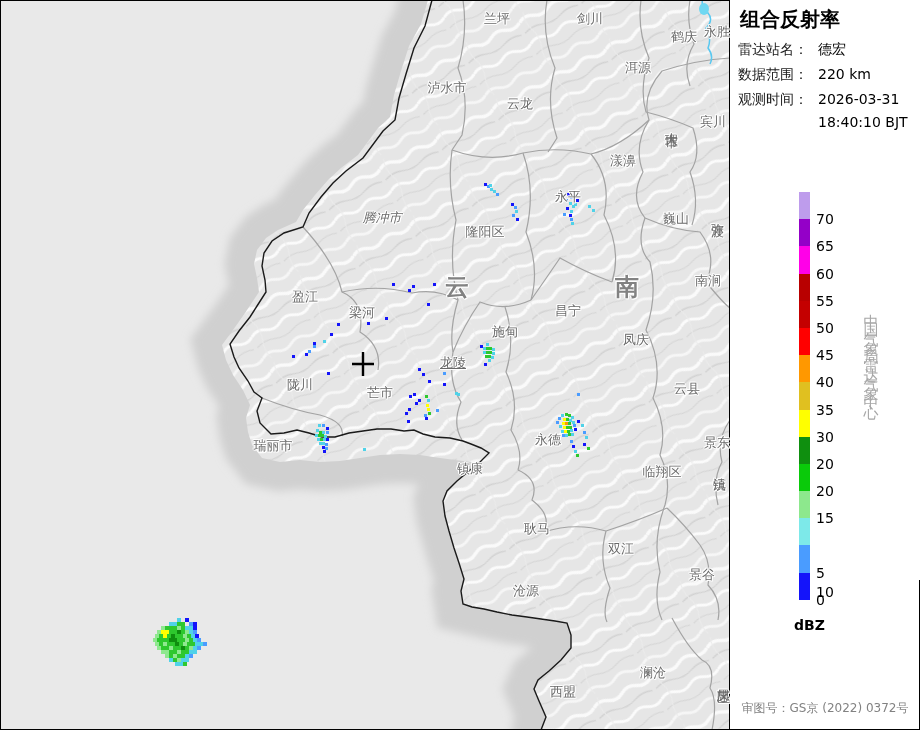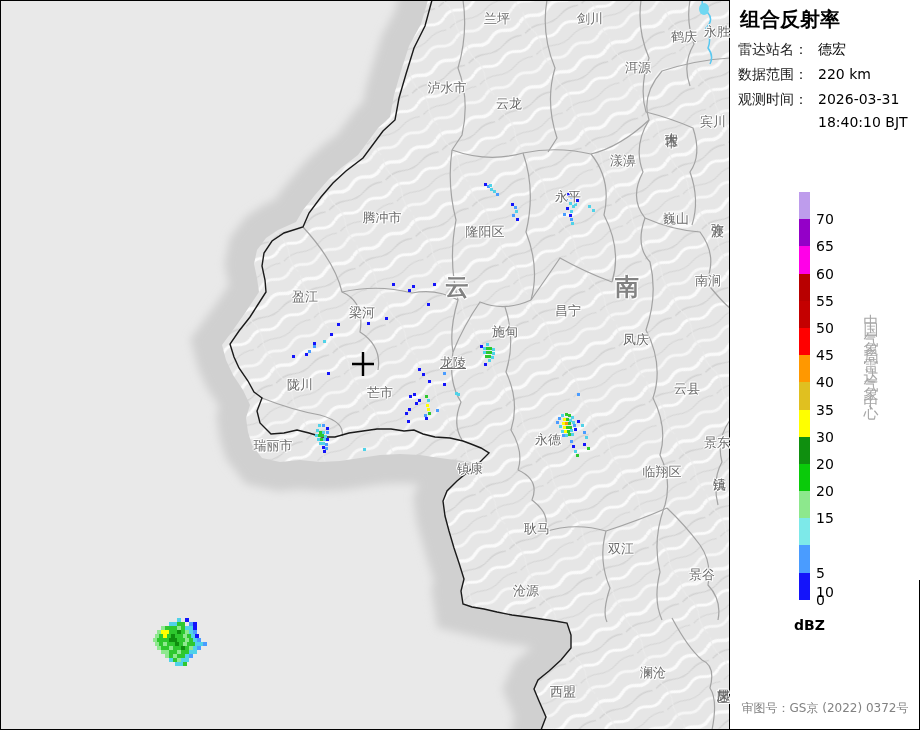--- a/index.html
+++ b/index.html
@@ -336,26 +336,26 @@
 
       <rect x="0.5" y="0.5" width="729" height="729" fill="none" stroke="#000" stroke-width="1"></rect>
     </svg>
     <div id="label-layer">
         <div class="mlabel" style="left: 447px; top: 88px;">泸水市</div>
         <div class="mlabel" style="left: 497px; top: 19px;">兰坪</div>
         <div class="mlabel" style="left: 590px; top: 19px;">剑川</div>
         <div class="mlabel" style="left: 684px; top: 37px;">鹤庆</div>
         <div class="mlabel" style="left: 717px; top: 32px;">永胜</div>
         <div class="mlabel" style="left: 616px; top: 68px; margin-left: 22px;">洱源</div>
-        <div class="mlabel" style="left: 509px; top: 104px; text-align: center;">云龙</div>
+        <div class="mlabel" style="left: 520px; top: 104px; text-align: center;">云龙</div>
         <div class="mlabel v" style="left: 671px; top: 124px;">大理市</div>
         <div class="mlabel" style="left: 713px; top: 122px;">宾川</div>
         <div class="mlabel" style="left: 623px; top: 161px;">漾濞</div>
         <div class="mlabel" style="left: 568px; top: 197px;">永平</div>
-        <div class="mlabel" style="left: 382px; top: 218px;">腾冲市</div>
+        <div class="mlabel" style="left: 382px; top: 218px; font-style: italic;">腾冲市</div>
         <div class="mlabel" style="left: 676px; top: 219px;">巍山</div>
         <div class="mlabel v" style="left: 717px; top: 214px;">弥渡</div>
         <div class="mlabel" style="left: 485px; top: 232px;">隆阳区</div>
         <div class="mlabel big" style="left: 458px; top: 287px;">云</div>
         <div class="mlabel big" style="left: 628px; top: 287px;">南</div>
         <div class="mlabel" style="left: 708px; top: 281px;">南涧</div>
         <div class="mlabel" style="left: 305px; top: 297px;">盈江</div>
         <div class="mlabel" style="left: 568px; top: 311px;">昌宁</div>
         <div class="mlabel" style="left: 362px; top: 313px;">梁河</div>
         <div class="mlabel" style="left: 505px; top: 332px;">施甸</div>

